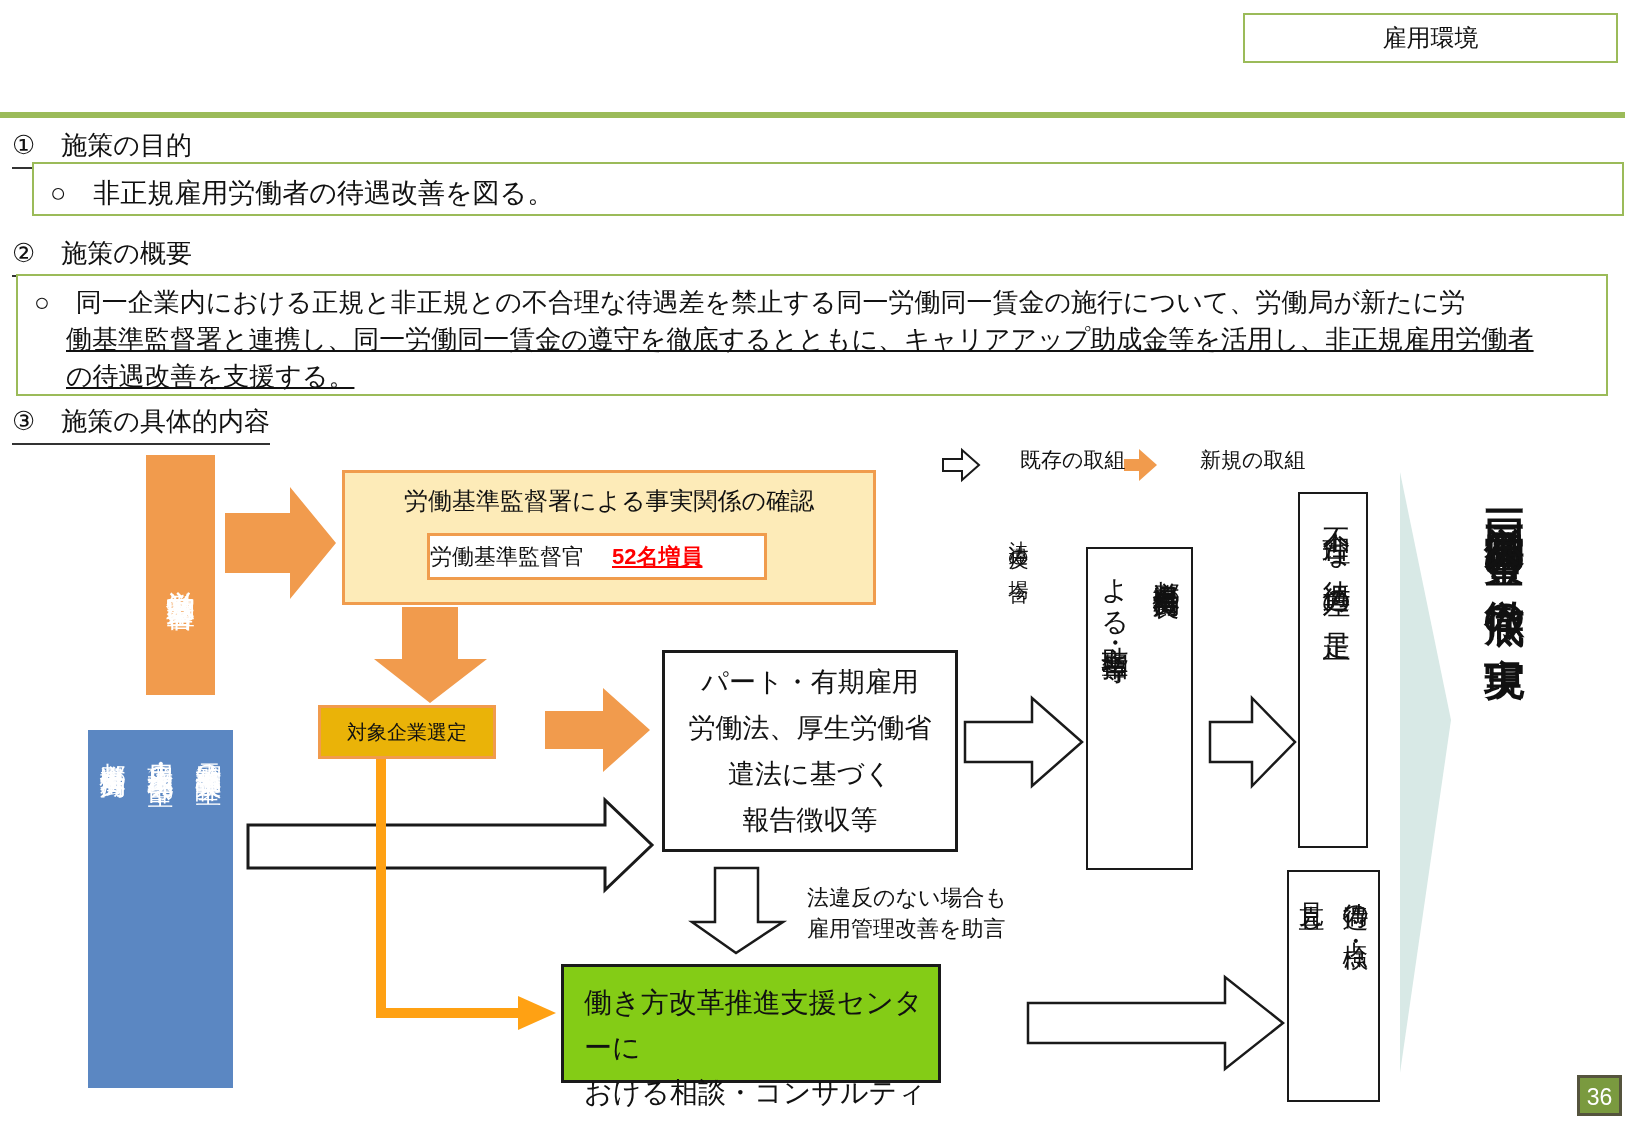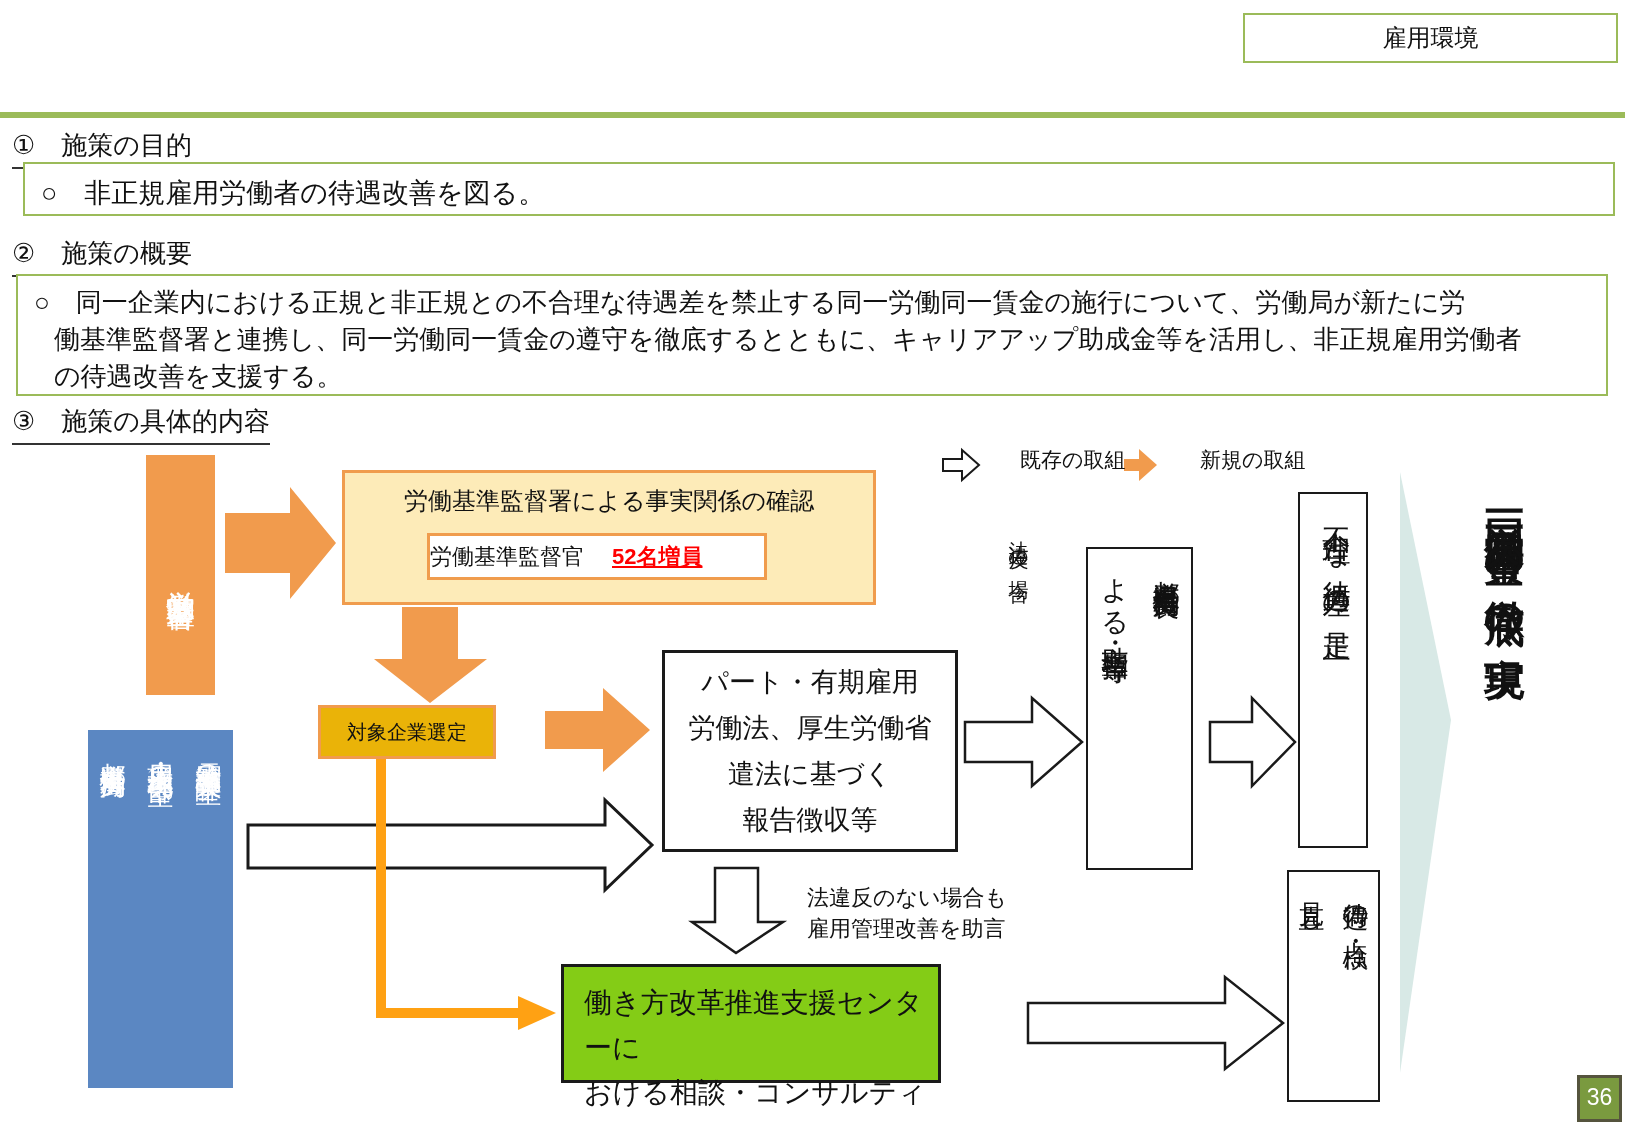--- a/index.html
+++ b/index.html
@@ -20,25 +20,25 @@
   .sec-heading {
     font-size:26px; color:#111;
     border-bottom:2px solid #333; padding-bottom:4px; display:inline-block;
   }
   .h1 { left:12px; top:128px; }
   .h2 { left:12px; top:236px; }
   .h3 { left:12px; top:404px; }
   .green-box {
     border:2px solid #9BBB59; box-sizing:border-box; background:#fff;
   }
-  .s1-box { left:23px; top:162px; width:1592px; height:54px; }
+  .s1-box { left:32px; top:162px; width:1592px; height:54px; }
   .s1-box .txt { padding:11px 0 0 16px; font-size:27px; }
   .s2-box { left:16px; top:274px; width:1592px; height:122px; }
   .s2-box .txt { padding:8px 0 0 16px; font-size:26px; line-height:37px; }
-  .s2-indent { margin-left:20px; }
+  .s2-indent { margin-left:32px;text-decoration:underline; }
 
   
   #arrows { position:absolute; left:0; top:0; z-index:0; }
   .boxes { z-index:1; }
 
   
   .labor-office {
     left:146px; top:455px; width:69px; height:240px; background:#F19B4D;
     color:#fff; writing-mode:vertical-rl; font-size:29px; letter-spacing:2px;
     text-align:center; line-height:69px;
@@ -96,21 +96,21 @@
   .note { left:807px; top:882px; font-size:22px; line-height:31px; }
   .legend-label { top:446px; font-size:21px; }
   .legend-existing { left:1020px; }
   .legend-new { left:1200px; }
   .goal-text {
     left:1473px; top:487px; height:600px;
     writing-mode:vertical-rl; font-size:40px; font-weight:bold;
     letter-spacing:4px; line-height:64px;
   }
   .page-box {
-    left:1577px; top:1075px; width:45px; height:47px;
+    left:1577px; top:1075px; width:45px; height:41px;
     background:#7A9A3F; border:3px solid #55543D; box-sizing:border-box;
     color:#fff; text-align:center; line-height:39px; font-size:23px;
   }
 </style>
 </head>
 <body>
 
 <div id="page">
 
   <svg id="arrows" width="1625" height="1125" viewBox="0 0 1625 1125">

